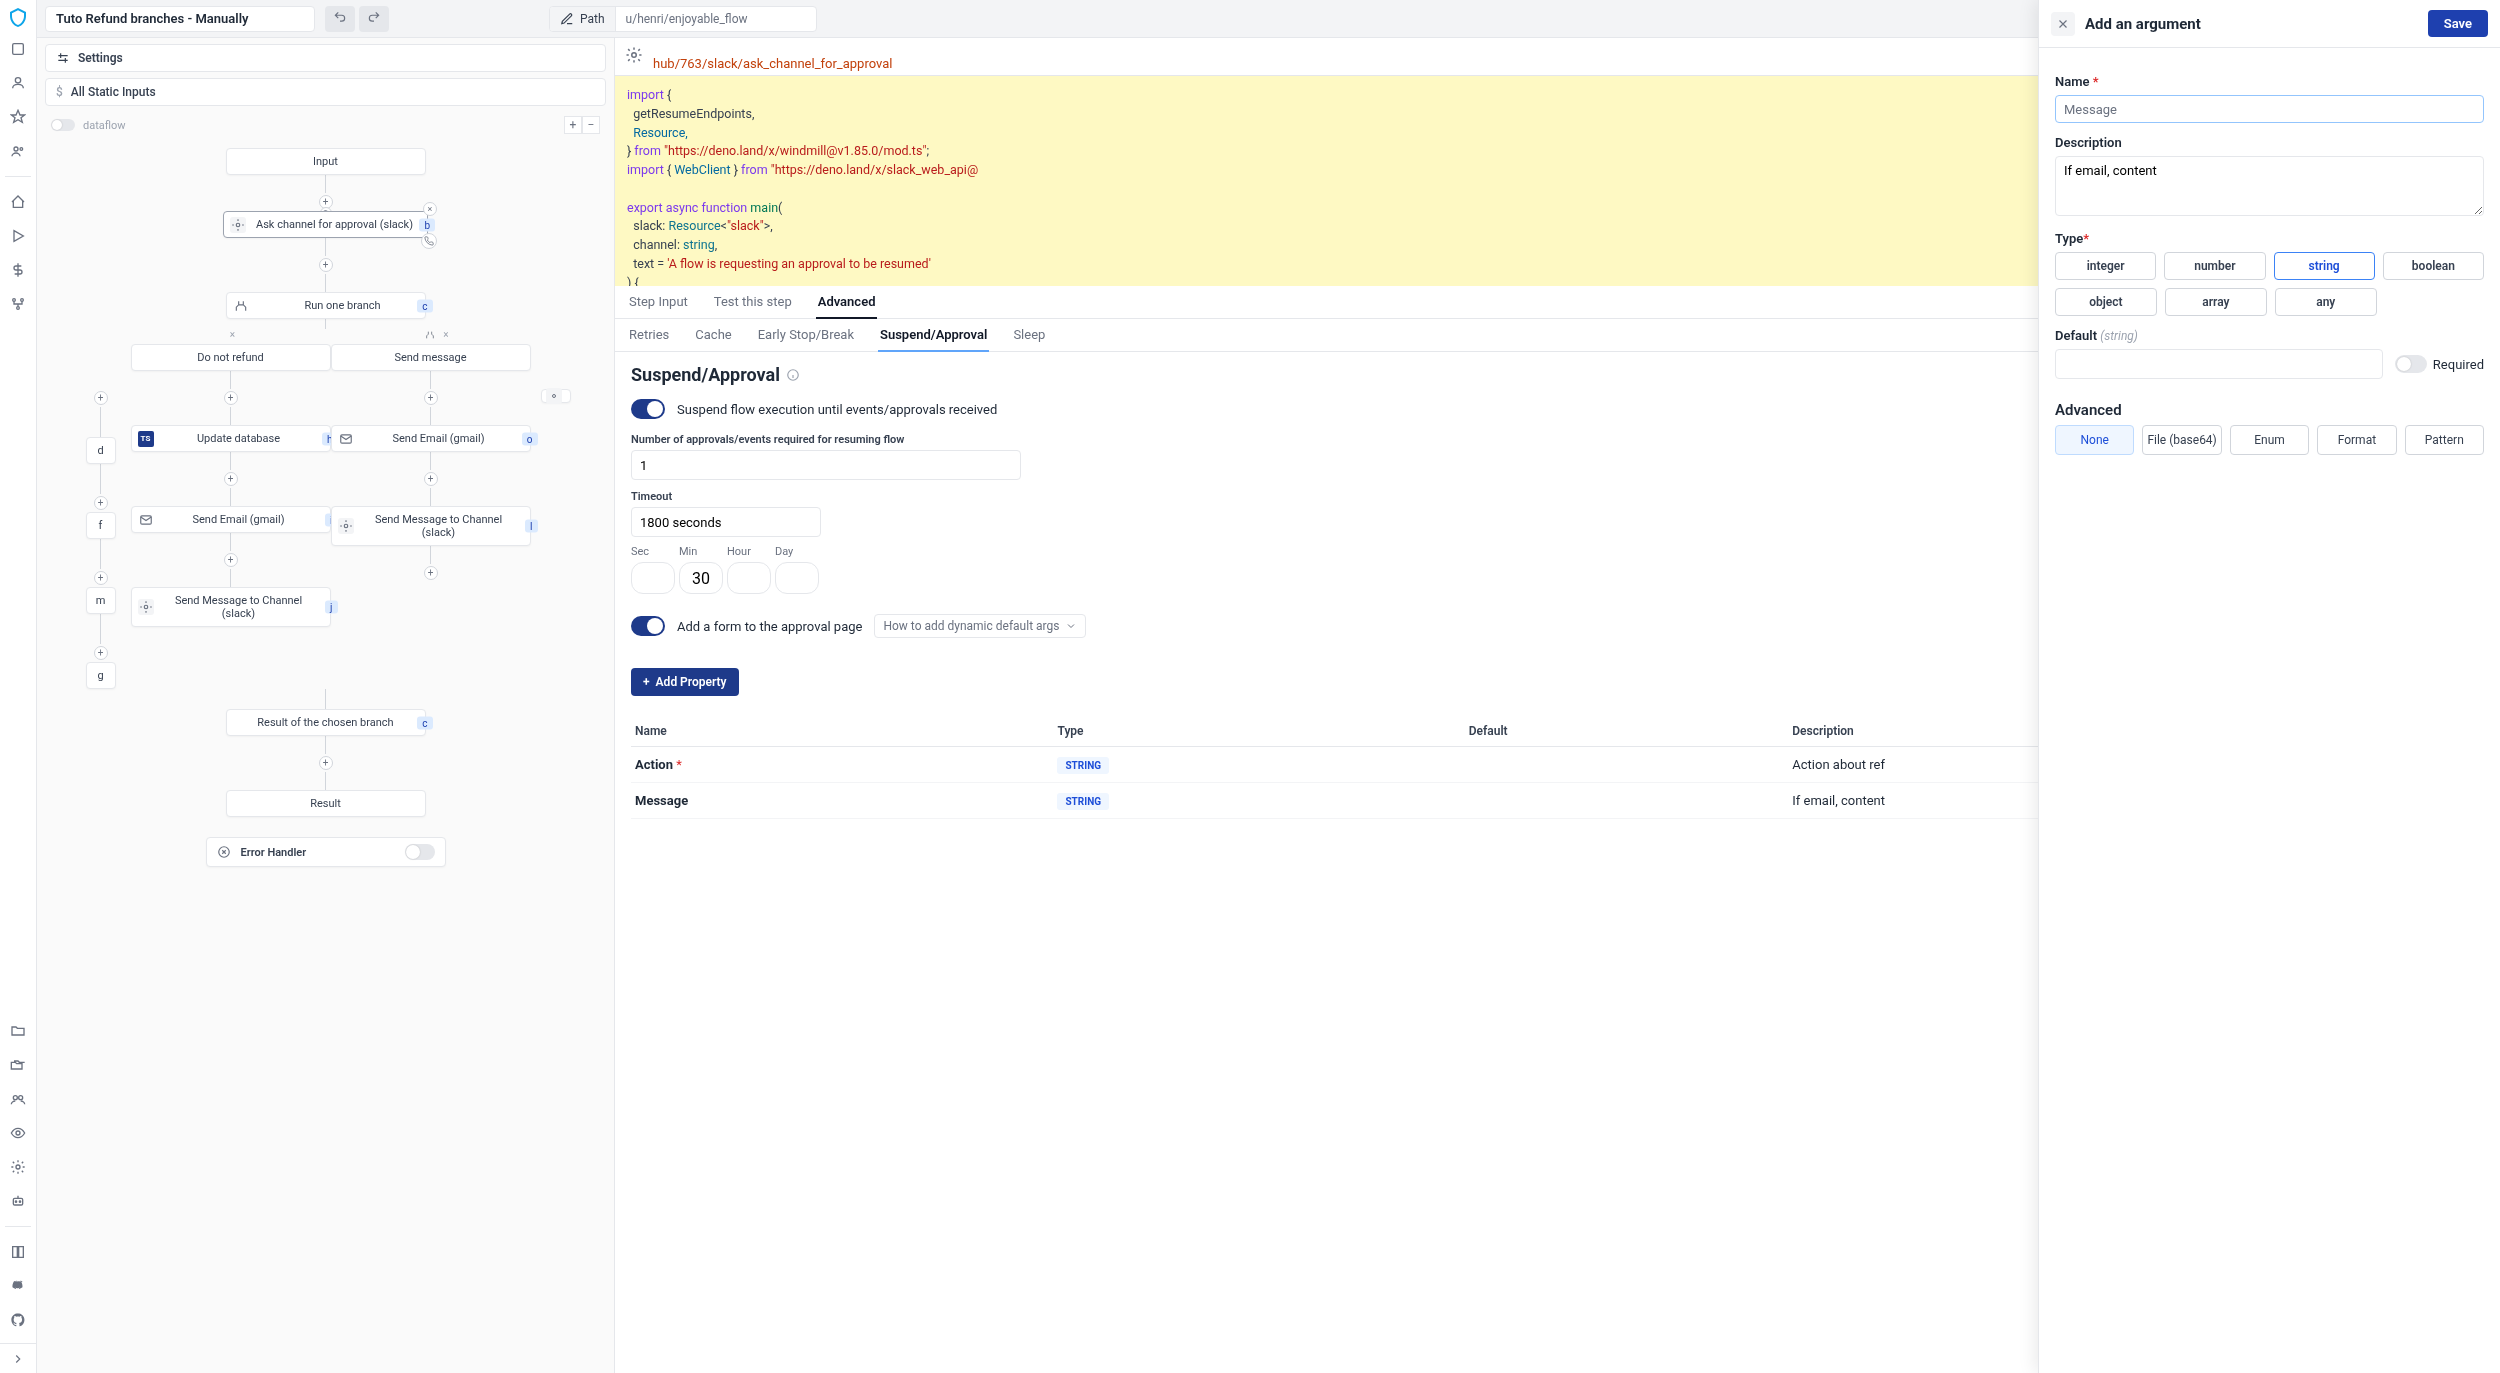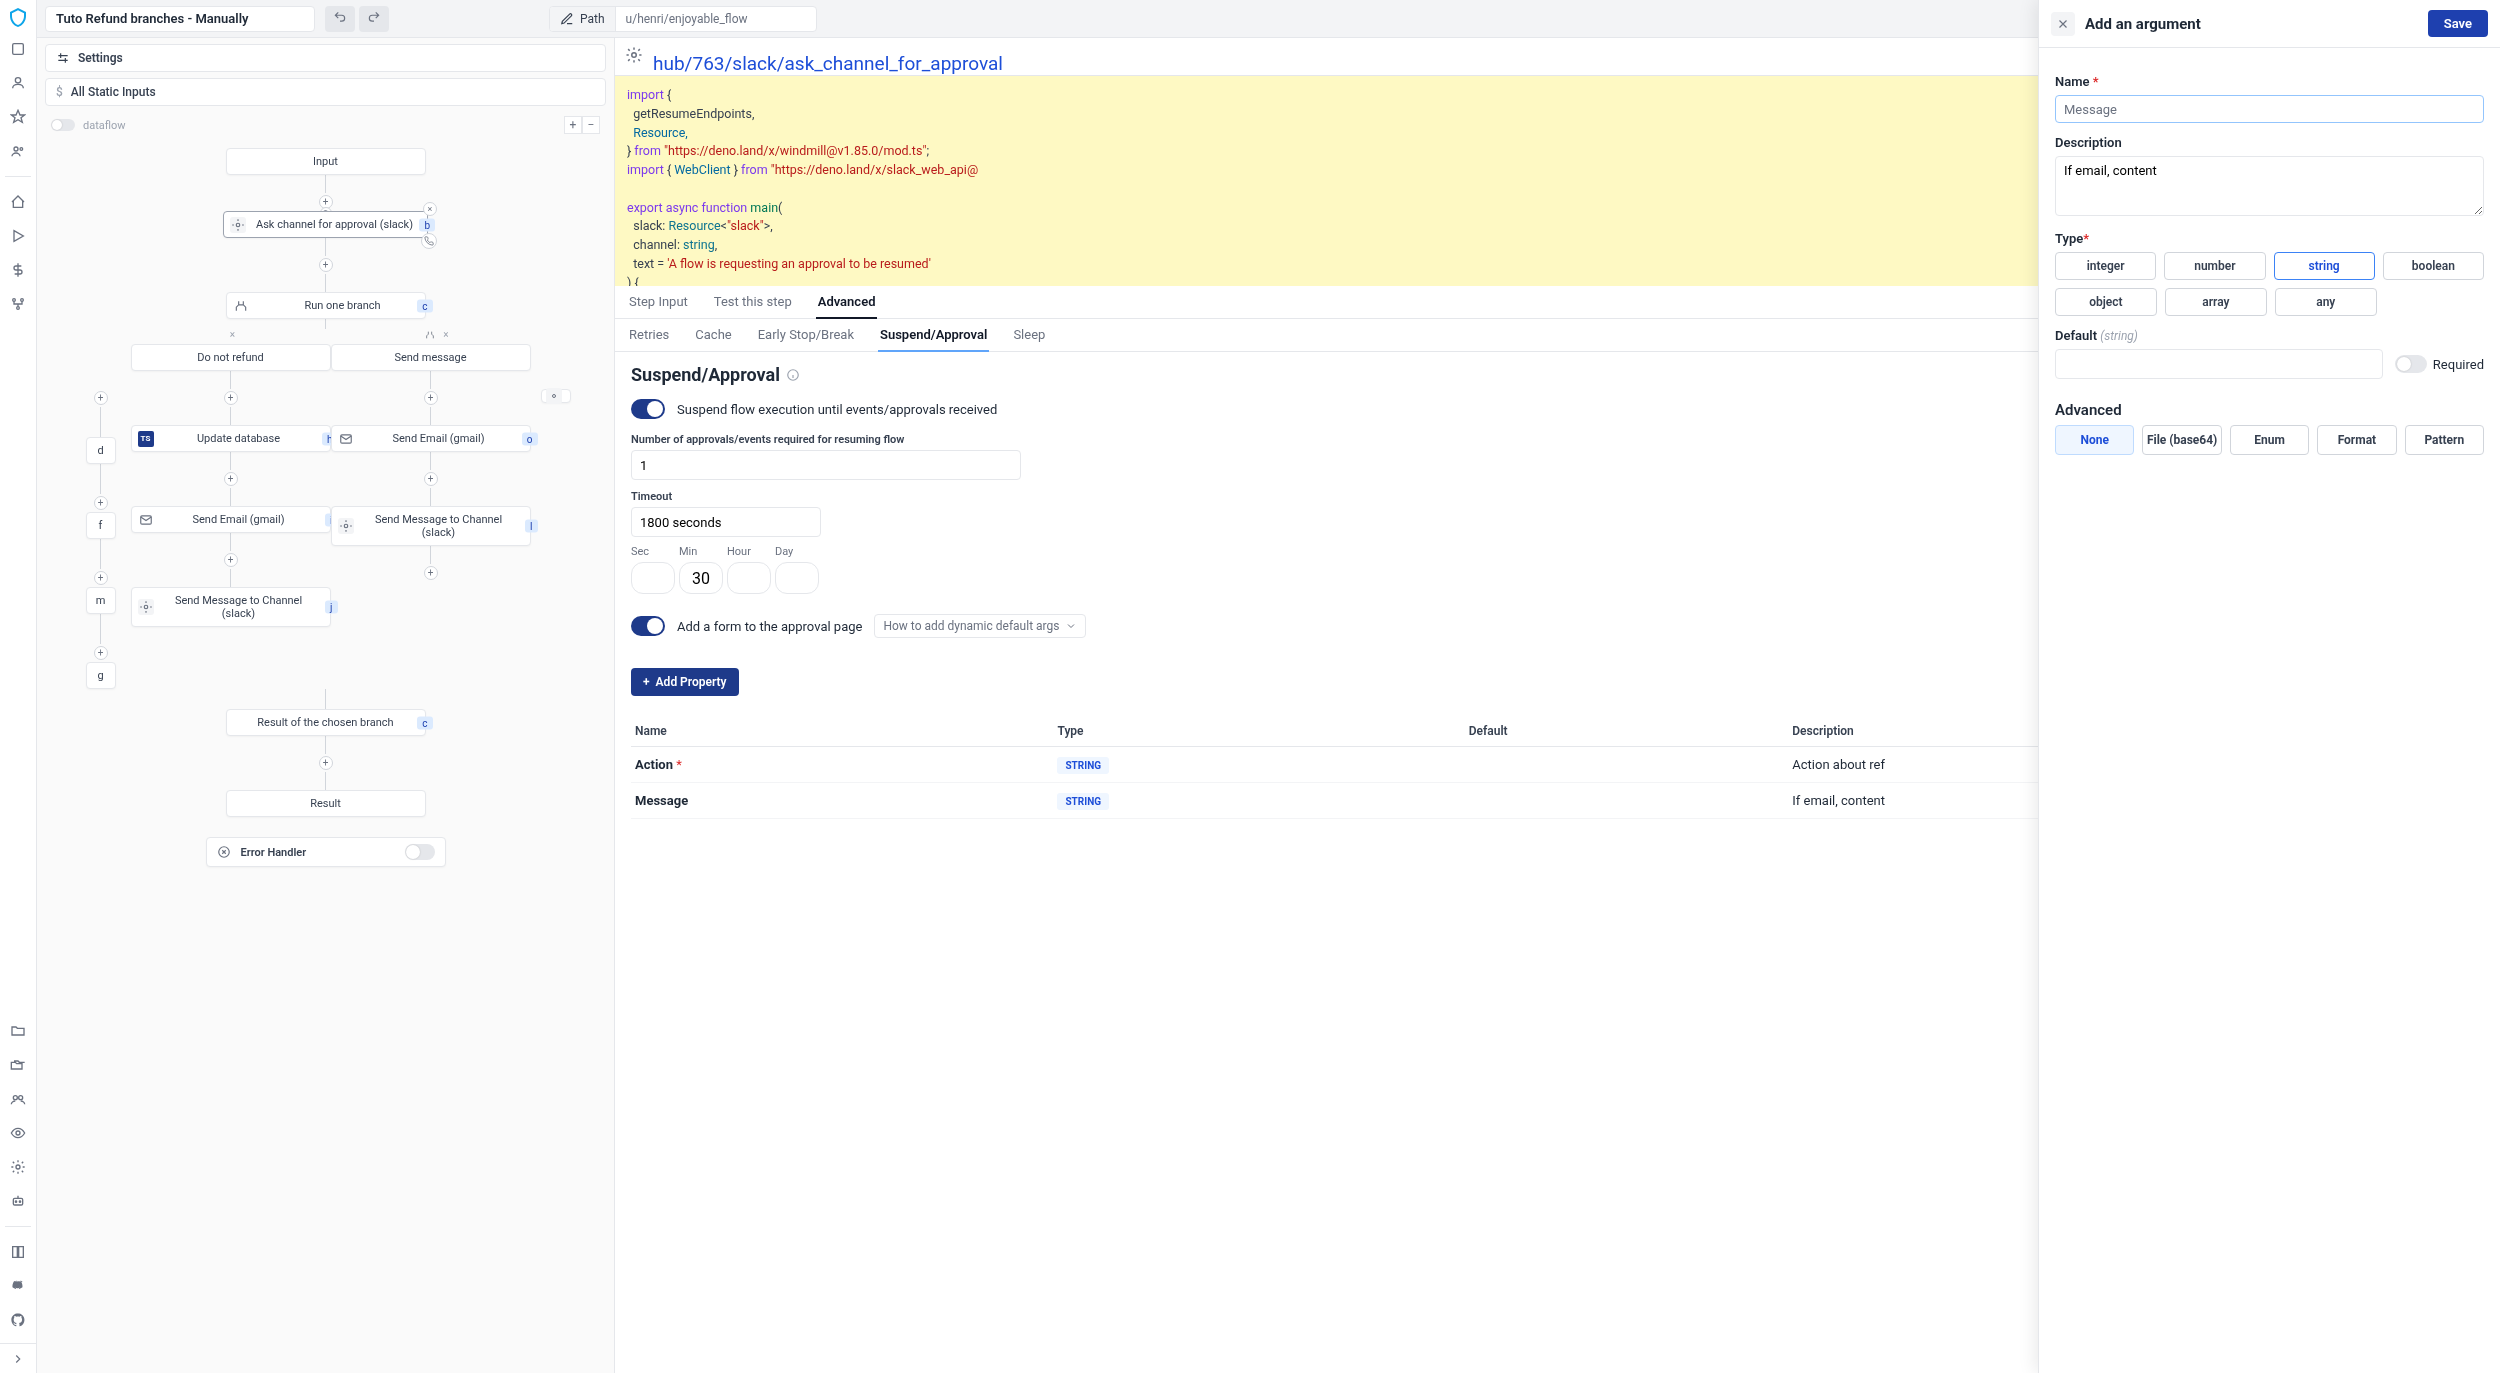--- a/index.html
+++ b/index.html
@@ -51,21 +51,21 @@
 .branches { display: flex; gap: 20px; align-items: flex-start; justify-content: center; }
 .branch { display: flex; flex-direction: column; align-items: center; width: 180px; }
 .branch-label { font-size: 10px; color: #6b7280; margin-bottom: 4px; display:flex; align-items:center; gap:4px;}
 .err-row { width: 240px; display:flex; align-items:center; gap:10px; padding:6px 10px; }
 .toggle-big { width: 30px; height: 16px; border-radius: 8px; background: #e5e7eb; position: relative; }
 .toggle-big::after { content:''; position:absolute; width:14px; height:14px; border-radius:50%; background:#fff; top:1px; left:1px; box-shadow:0 0 2px rgba(0,0,0,.2);}
 
 
 .right-col { flex: 1; display: flex; flex-direction: column; min-width: 0; background: #fff; }
 .right-head { height: 38px; display: flex; align-items: center; padding: 0 10px; gap: 10px; border-bottom: 1px solid #e5e7eb; }
-.right-head .path { font-size: 19px; color: #1d4ed8; margin-top: 13px; }
+.right-head .path { font-size: 13px; color: #c2410c; margin-top: 13px; }
 .right-head .gear { color: #6b7280; }
 .right-head .spacer { flex: 1; }
 .right-head .step-name { font-size: 13px; color: #6b7280; border: 1px solid #e5e7eb; padding: 4px 10px; border-radius: 4px; }
 
 .code { font-family: Menlo, Consolas, monospace; font-size: 12.5px; line-height: 1.5; padding: 10px 12px; white-space: pre; color: #374151; overflow: auto; height: 210px; background: #fef9c3; }
 .kw { color: #7c3aed; }
 .fn { color: #047857; }
 .str { color: #b91c1c; }
 .id { color: #0369a1; }
 .typ { color: #0e7490; }
@@ -109,21 +109,21 @@
 .dinput::placeholder, .dtext::placeholder { color: #9ca3af; }
 .type-grid { display: grid; grid-template-columns: repeat(4, 1fr); gap: 8px; }
 .type-grid button { height: 28px; border: 1px solid #d1d5db; background: #fff; border-radius: 4px; font-size: 12px; font-weight: 600; color: #374151; }
 .type-grid button.active { border-color: #3b82f6; color: #1d4ed8; }
 .type-grid.row2 { grid-template-columns: repeat(3, 1fr); margin-top: 8px; width: 75%; }
 .def-row { display: flex; align-items: center; gap: 12px; }
 .def-row .input { max-width: 340px; }
 .toggle-off { width: 32px; height: 18px; border-radius: 9px; background: #e5e7eb; position: relative; }
 .toggle-off::after { content:''; position:absolute; width:14px; height:14px; border-radius:50%; background:#fff; top:2px; left:2px; box-shadow:0 0 2px rgba(0,0,0,.2);}
 .adv-grid { display: grid; grid-template-columns: repeat(5, 1fr); gap: 8px; }
-.adv-grid button { height: 30px; border: 1px solid #d1d5db; background: #fff; border-radius: 4px; font-size: 12px; color: #374151; font-weight: bold; }
+.adv-grid button { height: 30px; border: 1px solid #d1d5db; background: #fff; border-radius: 4px; font-size: 12px; color: #374151; }
 .adv-grid button.active { background: #eff6ff; border-color: #bfdbfe; color: #1d4ed8; }
 .mini-ico { width: 14px; height: 14px; }
 </style>
 </head>
 <body>
 
 <div class="root">
 
   <div class="rail">
     <div class="logo">

